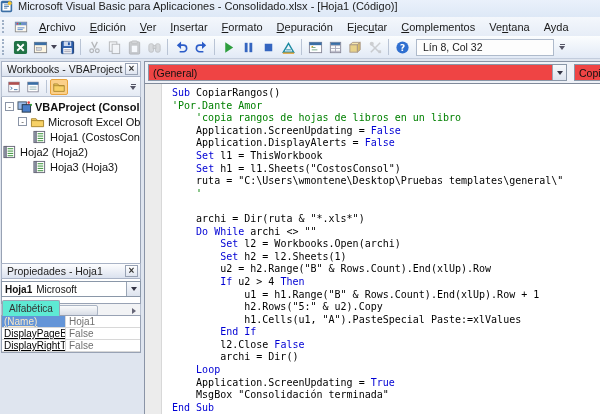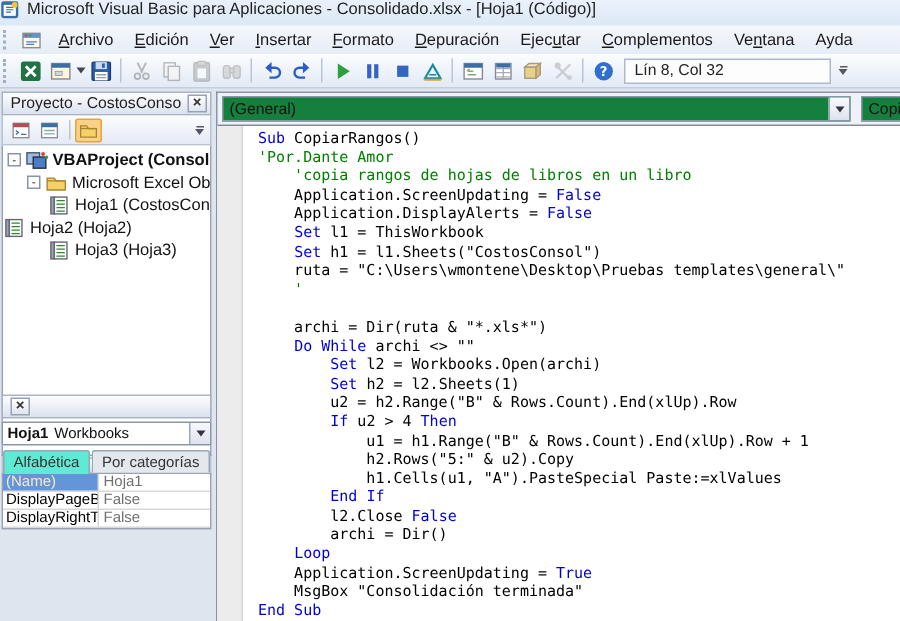--- a/index.html
+++ b/index.html
@@ -70,28 +70,28 @@
   .obj-combo .objname { font-weight:bold; margin-right:4px; }
   .combo-arrow { position:absolute; right:0; top:0; bottom:0; width:14px; background:linear-gradient(#f7f9fc,#dde3ee); border-left:1px solid #9aa5b5; display:flex; align-items:center; justify-content:center; }
   .combo-arrow b { width:0; height:0; border-left:3px solid transparent; border-right:3px solid transparent; border-top:4px solid #334; }
 
   .tabs { height:16px; display:flex; align-items:flex-end; padding-left:1px; margin-top:2px; }
   .tab { font-size:10px; padding:2px 6px 1px; border:1px solid #9aa5b5; border-bottom:none; background:#e3e7ee; color:#333; margin-right:1px; border-radius:2px 2px 0 0; }
   .tab.active { background:#5eead4; position:relative; top:1px; padding-bottom:2px; }
 
   .prop-grid { background:#fff; border:1px solid #98a2b4; }
   .prop-row { height:12px; display:flex; border-bottom:1px solid #d8d8d8; font-size:10px; }
-  .prop-name { width:64px; padding:0 2px; border-right:1px solid #d8d8d8; overflow:hidden; white-space:nowrap; color:#000; }
+  .prop-name { width:64px; padding:0 2px; border-right:1px solid #d8d8d8; overflow:hidden; white-space:nowrap; color:#000;text-decoration:underline; }
   .prop-name.selected { background:#6495d8; color:#f7e7c8; }
   .prop-val { flex:1; padding:0 3px; color:#707070; overflow:hidden; white-space:nowrap; }
 
   
   .code-window { position:absolute; left:144px; top:61px; width:456px; height:353px; border:1px solid #8a94a6; border-right:none; border-bottom:none; background:#eef1f7; }
   .combo-bar { height:21px; position:relative; }
-  .code-combo { position:absolute; top:2px; height:17px; background:#15803d; border:1px solid #8a97a8; font-size:10.5px; display:flex; align-items:center; padding-left:4px; }
+  .code-combo { position:absolute; top:2px; height:17px; background:#ef4444; border:1px solid #8a97a8; font-size:10.5px; display:flex; align-items:center; padding-left:4px; }
   .code-combo.general { left:3px; width:419px; }
   .code-combo.proc { left:429px; width:200px; }
   .code-area { position:absolute; left:0; top:21px; right:0; bottom:0; background:#fff; border-top:1px solid #808a9a; }
   .code-marginstrip { position:absolute; left:0; top:0; bottom:0; width:17px; background:#ececec; border-right:1px solid #d8d8d8; }
   .code-text { position:absolute; left:27px; top:3px; right:0; bottom:0; font-family:"DejaVu Sans Mono",monospace; font-size:10px; line-height:12.6px; white-space:pre; }
   .code-line { height:12.6px; }
   .seg-k { color:#0000d4; }
   .seg-c { color:#008000; }
   .seg-t { color:#000; }
 </style>
@@ -266,21 +266,21 @@
     </span>
   <span class="linecol">Lín 8, Col 32</span>
   <span class="chev">
       <i></i>
       <b></b>
     </span>
 </div>
 
 <div class="project-panel">
   <div class="panel-header">
-    <span>Proyecto - CostosConso</span>
+    <span>Workbooks - VBAProject</span>
     <span class="close-x">×</span>
   </div>
   <div class="mini-toolbar">
     <span class="mini-btn">
       <svg viewBox="0 0 16 16">
           <rect x="2" y="2.5" width="12" height="11" fill="#fff" stroke="#889"></rect>
           <rect x="2" y="2.5" width="12" height="3" fill="#b05050"></rect>
           <path d="M4 8l2 1.5L4 11M8 11h4" stroke="#3a6ea5" fill="none"></path>
         </svg>
     </span>
@@ -355,32 +355,32 @@
         <span class="sb-thumb"></span>
       </span>
     <span class="sb-arrow sb-right">
         <i></i>
       </span>
   </div>
 </div>
 
 <div class="props-panel">
   <div class="panel-header">
+    <span>Propiedades - Hoja1</span>
     <span class="close-x">×</span>
   </div>
   <div class="obj-combo">
     <span class="objname">Hoja1</span>
-    <span>Workbooks</span>
+    <span>Microsoft</span>
     <span class="combo-arrow">
         <b></b>
       </span>
   </div>
   <div class="tabs">
     <span class="tab active">Alfabética</span>
-    <span class="tab">Por categorías</span>
   </div>
   <div class="prop-grid" id="prop-rows">
       <div class="prop-row">
         <span class="prop-name selected">(Name)</span>
         <span class="prop-val">Hoja1</span>
       </div>
       <div class="prop-row">
         <span class="prop-name">DisplayPageBreak</span>
         <span class="prop-val">False</span>
       </div>

